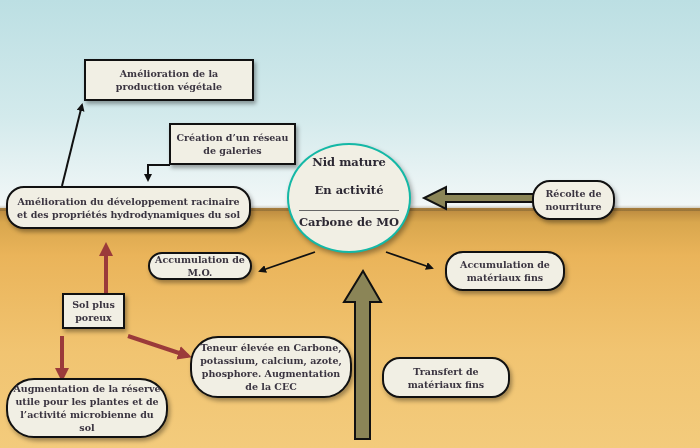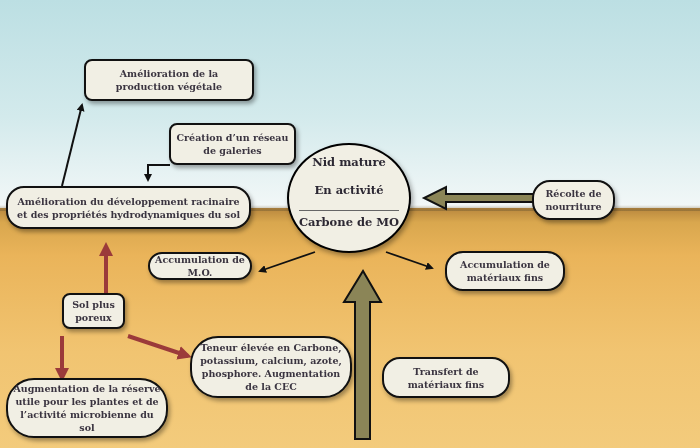--- a/index.html
+++ b/index.html
@@ -10,25 +10,25 @@
   .ground { position:absolute; left:0; top:208px; width:700px; height:240px;
          background:linear-gradient(to bottom, #b8873e 0%, #d9a74e 6%, #eab45a 20%, #f1c471 60%, #f3cb7c 100%); }
   .horizon { position:absolute; left:0; top:205px; width:700px; height:6px;
          background:linear-gradient(to bottom, rgba(120,100,60,0.0), rgba(120,95,50,0.55)); }
   svg.links { position:absolute; left:0; top:0; width:700px; height:448px; }
   .node { position:absolute; box-sizing:border-box; background:#f1efe4;
           border:2px solid #111; color:#3a3440; font-weight:bold;
           font-size:9.5px; line-height:13px; text-align:center;
           display:flex; align-items:center; justify-content:center;
           box-shadow:2px 3px 4px rgba(0,0,0,0.35); padding:0 4px; }
-  .rect { border-radius:8px; }
+  .rect { border-radius:0; }
   .pill { border-radius:18px; }
   .node span { display:block; }
   .circle { position:absolute; left:287px; top:143px; width:124px; height:110px;
-            border-radius:50%; background:#f1efe4; border:2px solid #000000;
+            border-radius:50%; background:#f1efe4; border:2px solid #14b8a6;
             box-sizing:border-box; box-shadow:2px 3px 5px rgba(0,0,0,0.35);
             color:#2c2833; font-size:11.5px; font-weight:bold; text-align:center; }
   .circle .l1 { position:absolute; left:0; right:0; top:10px; }
   .circle .l2 { position:absolute; left:0; right:0; top:38px; }
   .circle .sep { position:absolute; left:10px; right:10px; top:65px; height:1px; background:#666; }
   .circle .l3 { position:absolute; left:0; right:0; top:70px; }
 </style>
 </head>
 <body>
 

